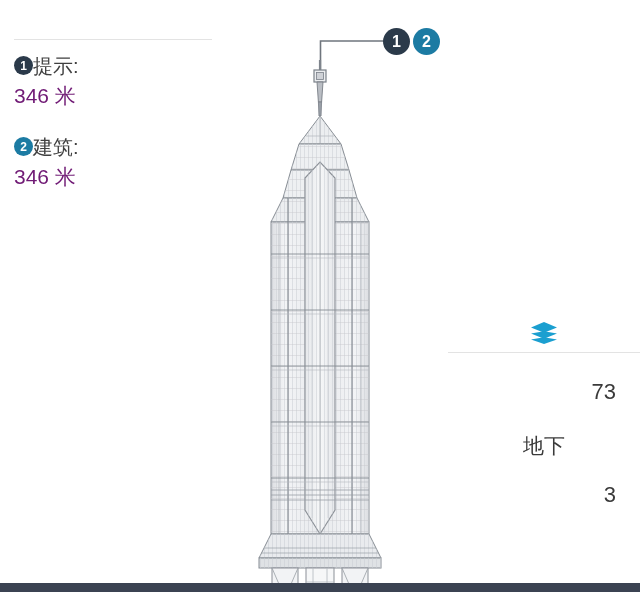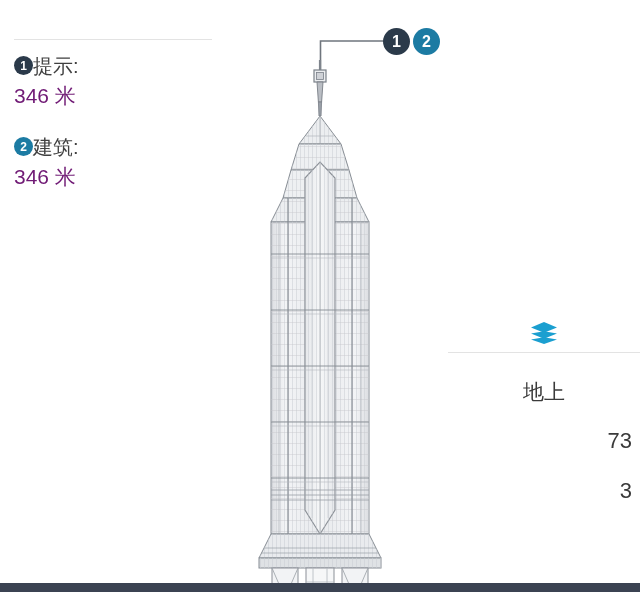--- a/index.html
+++ b/index.html
@@ -119,21 +119,21 @@
     color: #3a3a3a;
     line-height: 1;
   }
   .floor-row.above { margin-top: 28px; }
   .floor-row.below { margin-top: 32px; }
   .floor-num {
     text-align: right;
     font-size: 22px;
     color: #3a3a3a;
     line-height: 1;
-    padding-right: 8px;
+    padding-right: 24px;
     margin-top: 28px;
   }
 
   
   .callout {
     position: absolute;
     width: 27px;
     height: 27px;
     border-radius: 50%;
     color: #ffffff;
@@ -206,23 +206,23 @@
       <svg viewBox="0 0 30 24" width="30" height="24" aria-hidden="true">
         <path d="M15 1 L28 6.4 L15 11.8 L2 6.4 Z" fill="#1b9fd0"></path>
         <path d="M15 10.2 L28 12.4 L15 17.8 L2 12.4 Z" fill="#1b9fd0"></path>
         <path d="M15 16.2 L28 18.4 L15 23.0 L2 18.4 Z" fill="#1b9fd0"></path>
       </svg>
     </span>
   </div>
 
   <div class="right-divider"></div>
 
-  <div class="floor-row above">地上</div>
   <div class="floor-num">73</div>
 
+  <div class="floor-row below">地下</div>
   <div class="floor-num">3</div>
 
 </div>
 
 <span class="leader-svg">
   <svg viewBox="0 0 110 70" width="110" height="70" aria-hidden="true">
     <path d="M85 21 L20.5 21 L20.5 56" fill="none" stroke="#6f757d" stroke-width="1.6"></path>
   </svg>
 </span>
 

